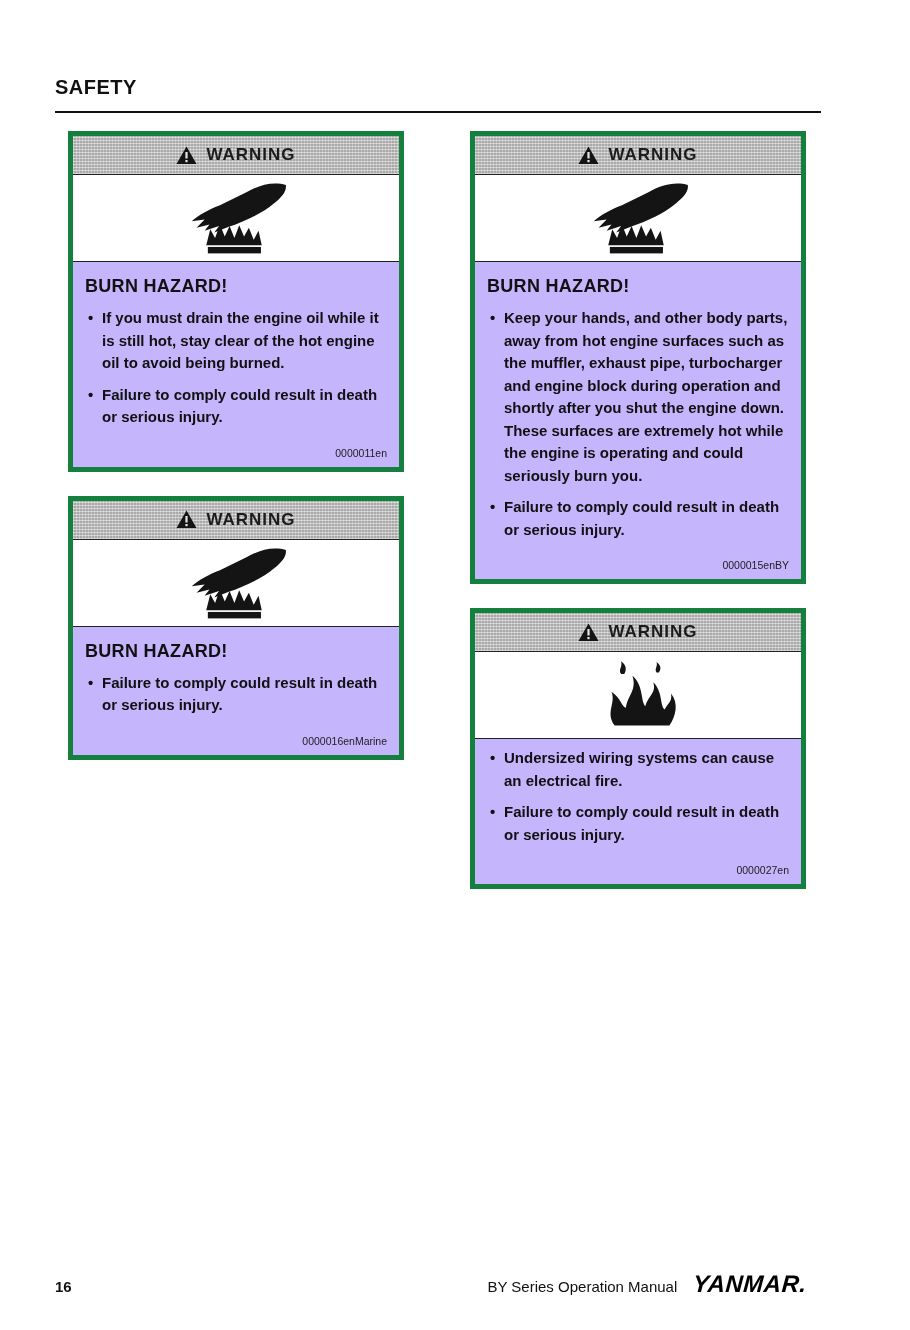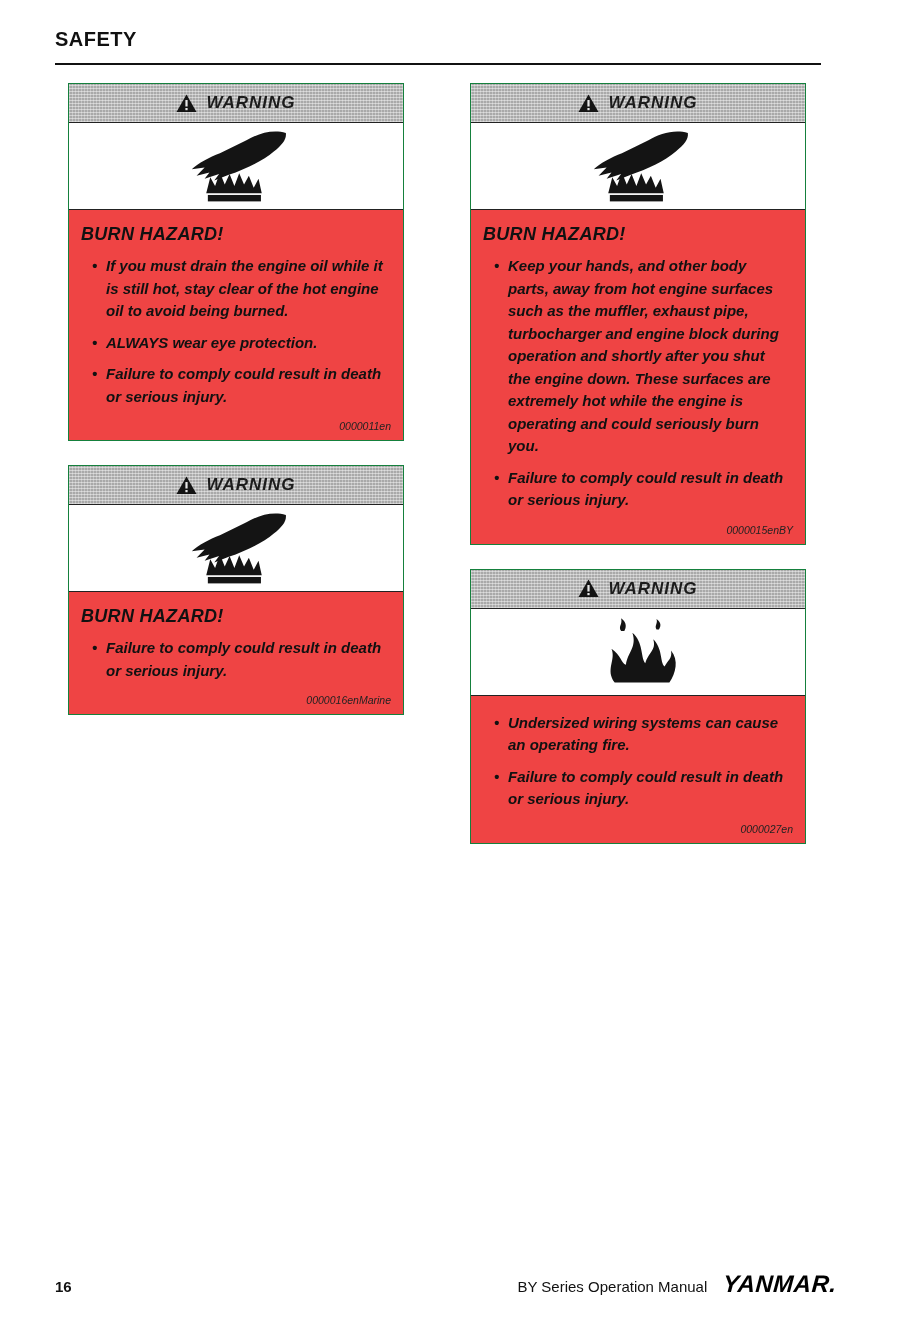--- a/index.html
+++ b/index.html
@@ -12,20 +12,21 @@
   .page {
     position: relative;
     width: 910px;
     height: 1330px;
     background: #ffffff;
     overflow: hidden;
   }
   
   .page-header {
     padding: 28px 0 0 55px;
+    margin-top: 48px;
   }
   .section-title {
     font-size: 20px;
     font-weight: bold;
     letter-spacing: 0.5px;
     margin: 0 0 12px 0;
   }
   .header-rule {
     margin-left: 55px;
     width: 766px;
@@ -39,23 +40,22 @@
     padding-left: 68px;
     margin-top: 18px;
   }
   .col {
     width: 336px;
     display: flex;
     flex-direction: column;
     gap: 24px;
   }
   .card {
-    border: 1px solid #15803d;
-    background: #ef4444;
-    font-style: italic;
+    border: 5px solid #15803d;
+    background: #c4b5fd;
   }
   .banner {
     height: 38px;
     display: flex;
     align-items: center;
     justify-content: center;
     gap: 9px;
     border-bottom: 1px solid #222;
     background-color: #a9a9a9;
     background-image:
@@ -82,21 +82,21 @@
   }
   .hazard-title {
     text-align: left;
     font-size: 18px;
     font-weight: bold;
     letter-spacing: 0.3px;
     margin: 6px 0 10px 0;
   }
   ul.bullets {
     list-style: none;
-    margin: 8px;
+    margin: 0;
     padding: 0;
   }
   ul.bullets li {
     position: relative;
     padding-left: 17px;
     font-size: 15px;
     font-weight: bold;
     line-height: 1.5;
     margin-bottom: 9px;
   }
@@ -104,27 +104,27 @@
     content: "\2022";
     position: absolute;
     left: 3px;
     top: 0;
   }
   .code {
     text-align: right;
     font-size: 10.5px;
     font-weight: normal;
     color: #222;
-    margin-top: 12px;
+    margin-top: 18px;
   }
   
   .page-footer {
     position: absolute;
     left: 55px;
-    right: 73px;
+    right: 103px;
     bottom: 32px;
     display: flex;
     align-items: baseline;
   }
   .page-number {
     font-size: 15px;
     font-weight: bold;
   }
   .footer-right {
     margin-left: auto;
@@ -172,21 +172,20 @@
           <svg width="128" height="74" viewBox="0 0 130 92">
             <path fill="#141414" d="M127 5 C 110 0, 92 6, 78 14 L 45 30 C 32 35, 18 42, 10 50 L 26 48 L 16 58 L 32 54 L 26 62 L 44 56 L 38 64 L 56 57 C 76 50, 98 40, 112 28 C 122 20, 128 13, 127 5 Z"></path>
             <path fill="#141414" d="M28 80 L33 60 L39 71 L45 54 L51 69 L57 56 L63 71 L69 55 L75 69 L81 58 L87 73 L93 62 L97 80 Z"></path>
             <rect x="30" y="82" width="66" height="8" fill="#141414"></rect>
           </svg>
         </div>
         <div class="card-body">
           <div class="hazard-title">BURN HAZARD!</div>
           <ul class="bullets">
             <li>If you must drain the engine oil while it is still hot, stay clear of the hot engine oil to avoid being burned.</li>
-            <li>ALWAYS wear eye protection.</li>
             <li>Failure to comply could result in death or serious injury.</li>
           </ul>
           <div class="code">0000011en</div>
         </div>
       </div>
 
       <div class="card">
         <div class="banner">
           <svg width="21" height="19" viewBox="0 0 21 19">
             <polygon points="10.5,0.5 20.5,18 0.5,18" fill="#141414"></polygon>
@@ -252,21 +251,21 @@
         </div>
         <div class="icon-cell">
           <svg width="110" height="74" viewBox="0 0 130 92">
             <path fill="#141414" d="M36 84 C 24 68, 38 56, 32 42 C 44 50, 44 60, 50 62 C 52 46, 64 40, 58 22 C 72 34, 68 52, 74 60 C 78 46, 88 44, 84 30 C 96 42, 92 58, 98 64 C 102 56, 108 54, 106 44 C 116 56, 112 72, 104 84 Z"></path>
             <path fill="#141414" d="M44 20 C 40 14, 46 12, 44 4 C 52 10, 50 16, 48 20 Z"></path>
             <path fill="#141414" d="M88 18 C 85 13, 90 11, 88 5 C 95 10, 93 15, 91 18 Z"></path>
           </svg>
         </div>
         <div class="card-body">
           <ul class="bullets">
-            <li>Undersized wiring systems can cause an operating fire.</li>
+            <li>Undersized wiring systems can cause an electrical fire.</li>
             <li>Failure to comply could result in death or serious injury.</li>
           </ul>
           <div class="code">0000027en</div>
         </div>
       </div>
 
     </div>
   </div>
 
   <div class="page-footer">

